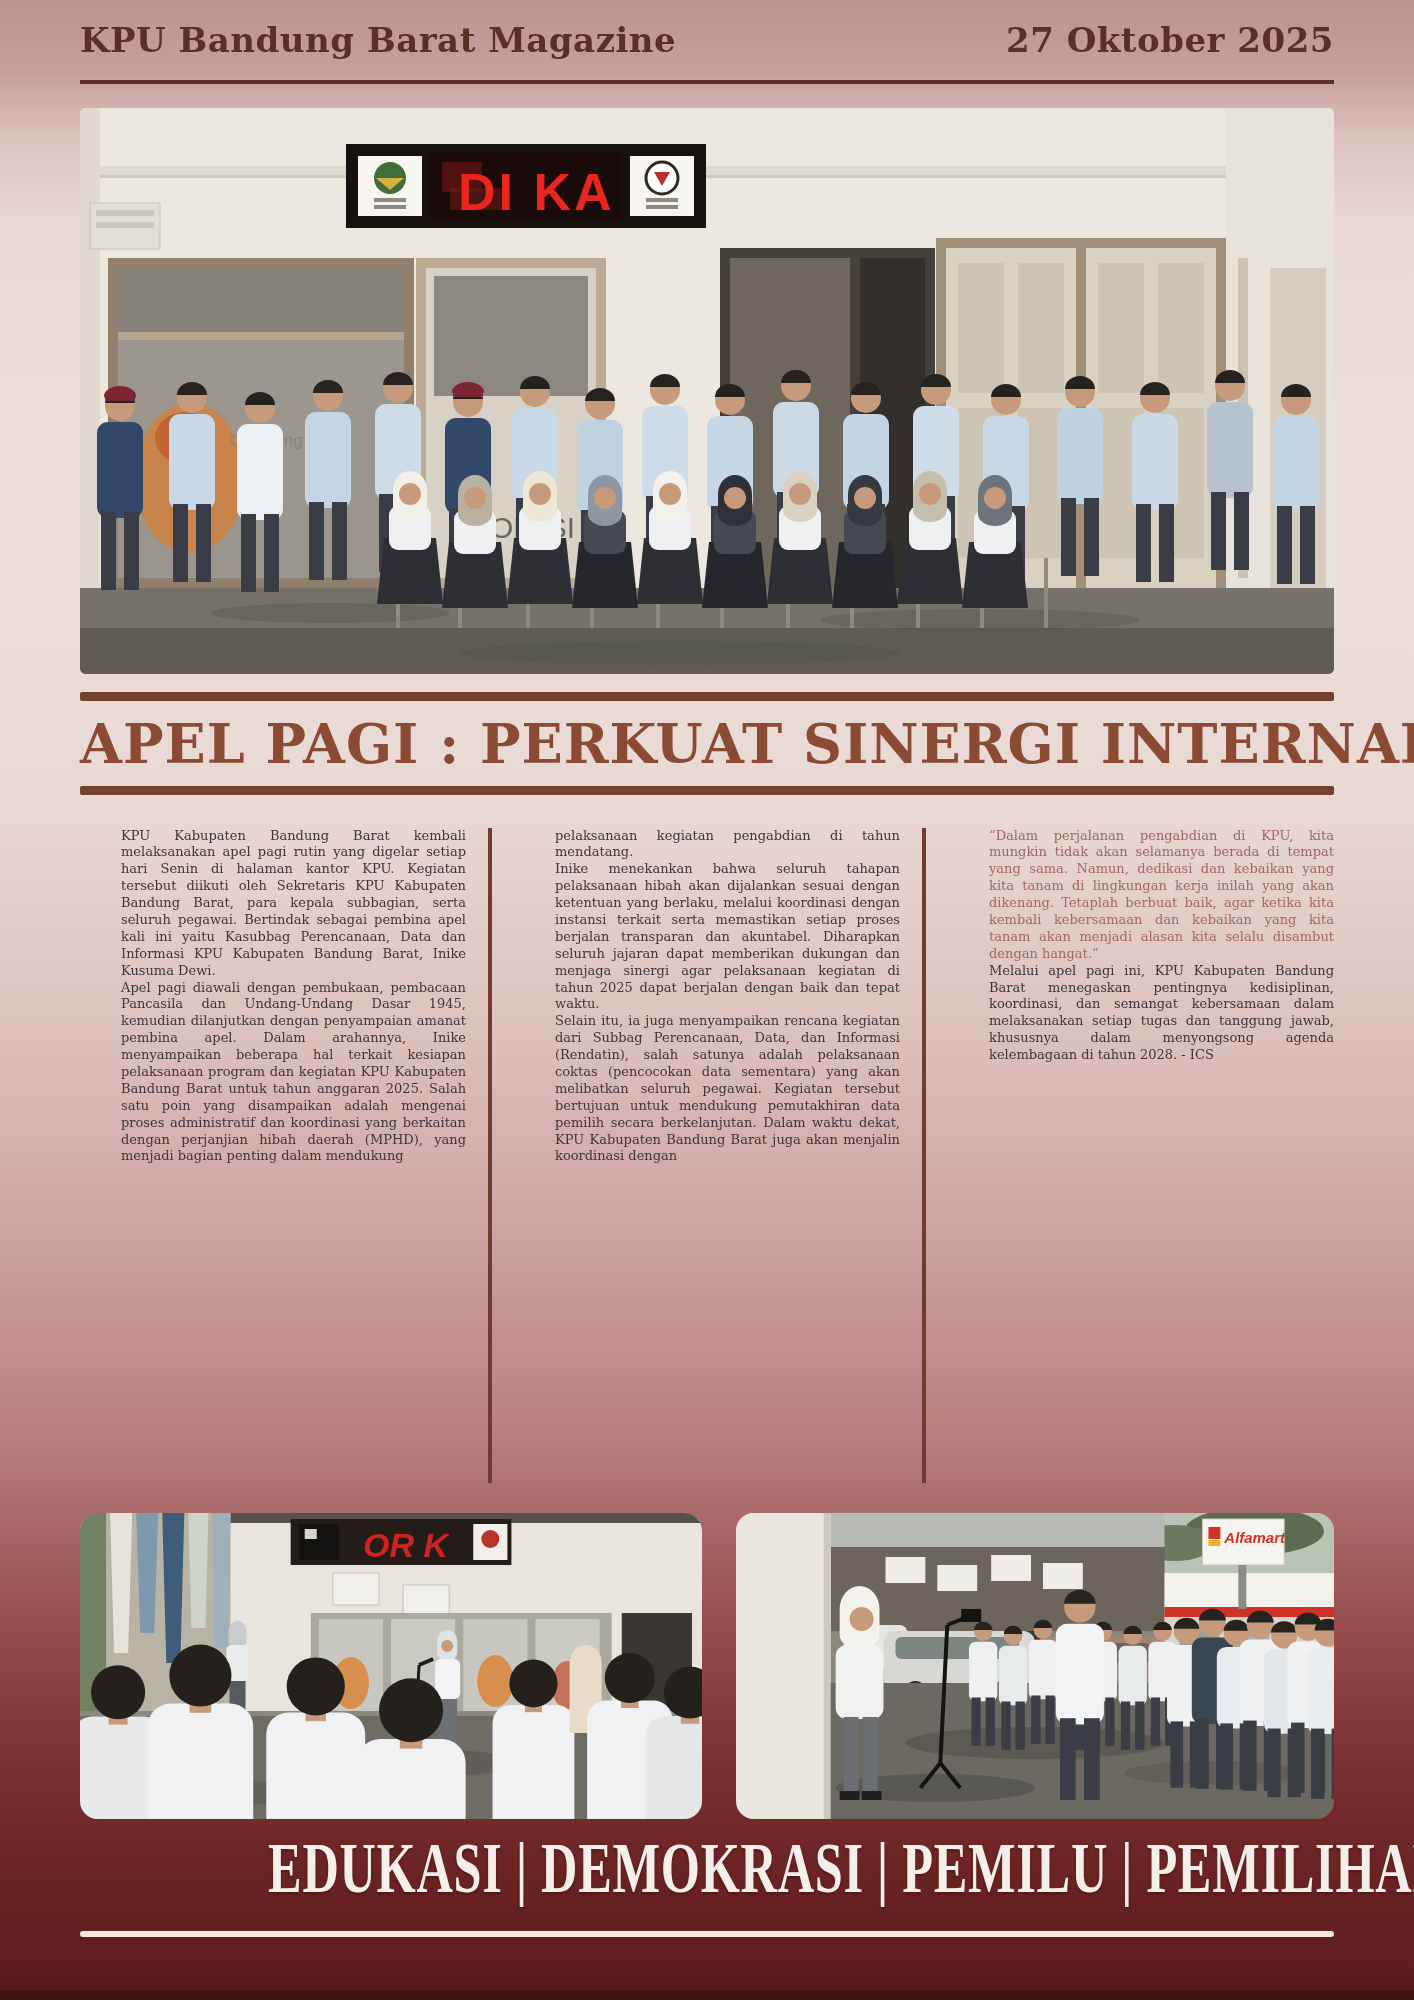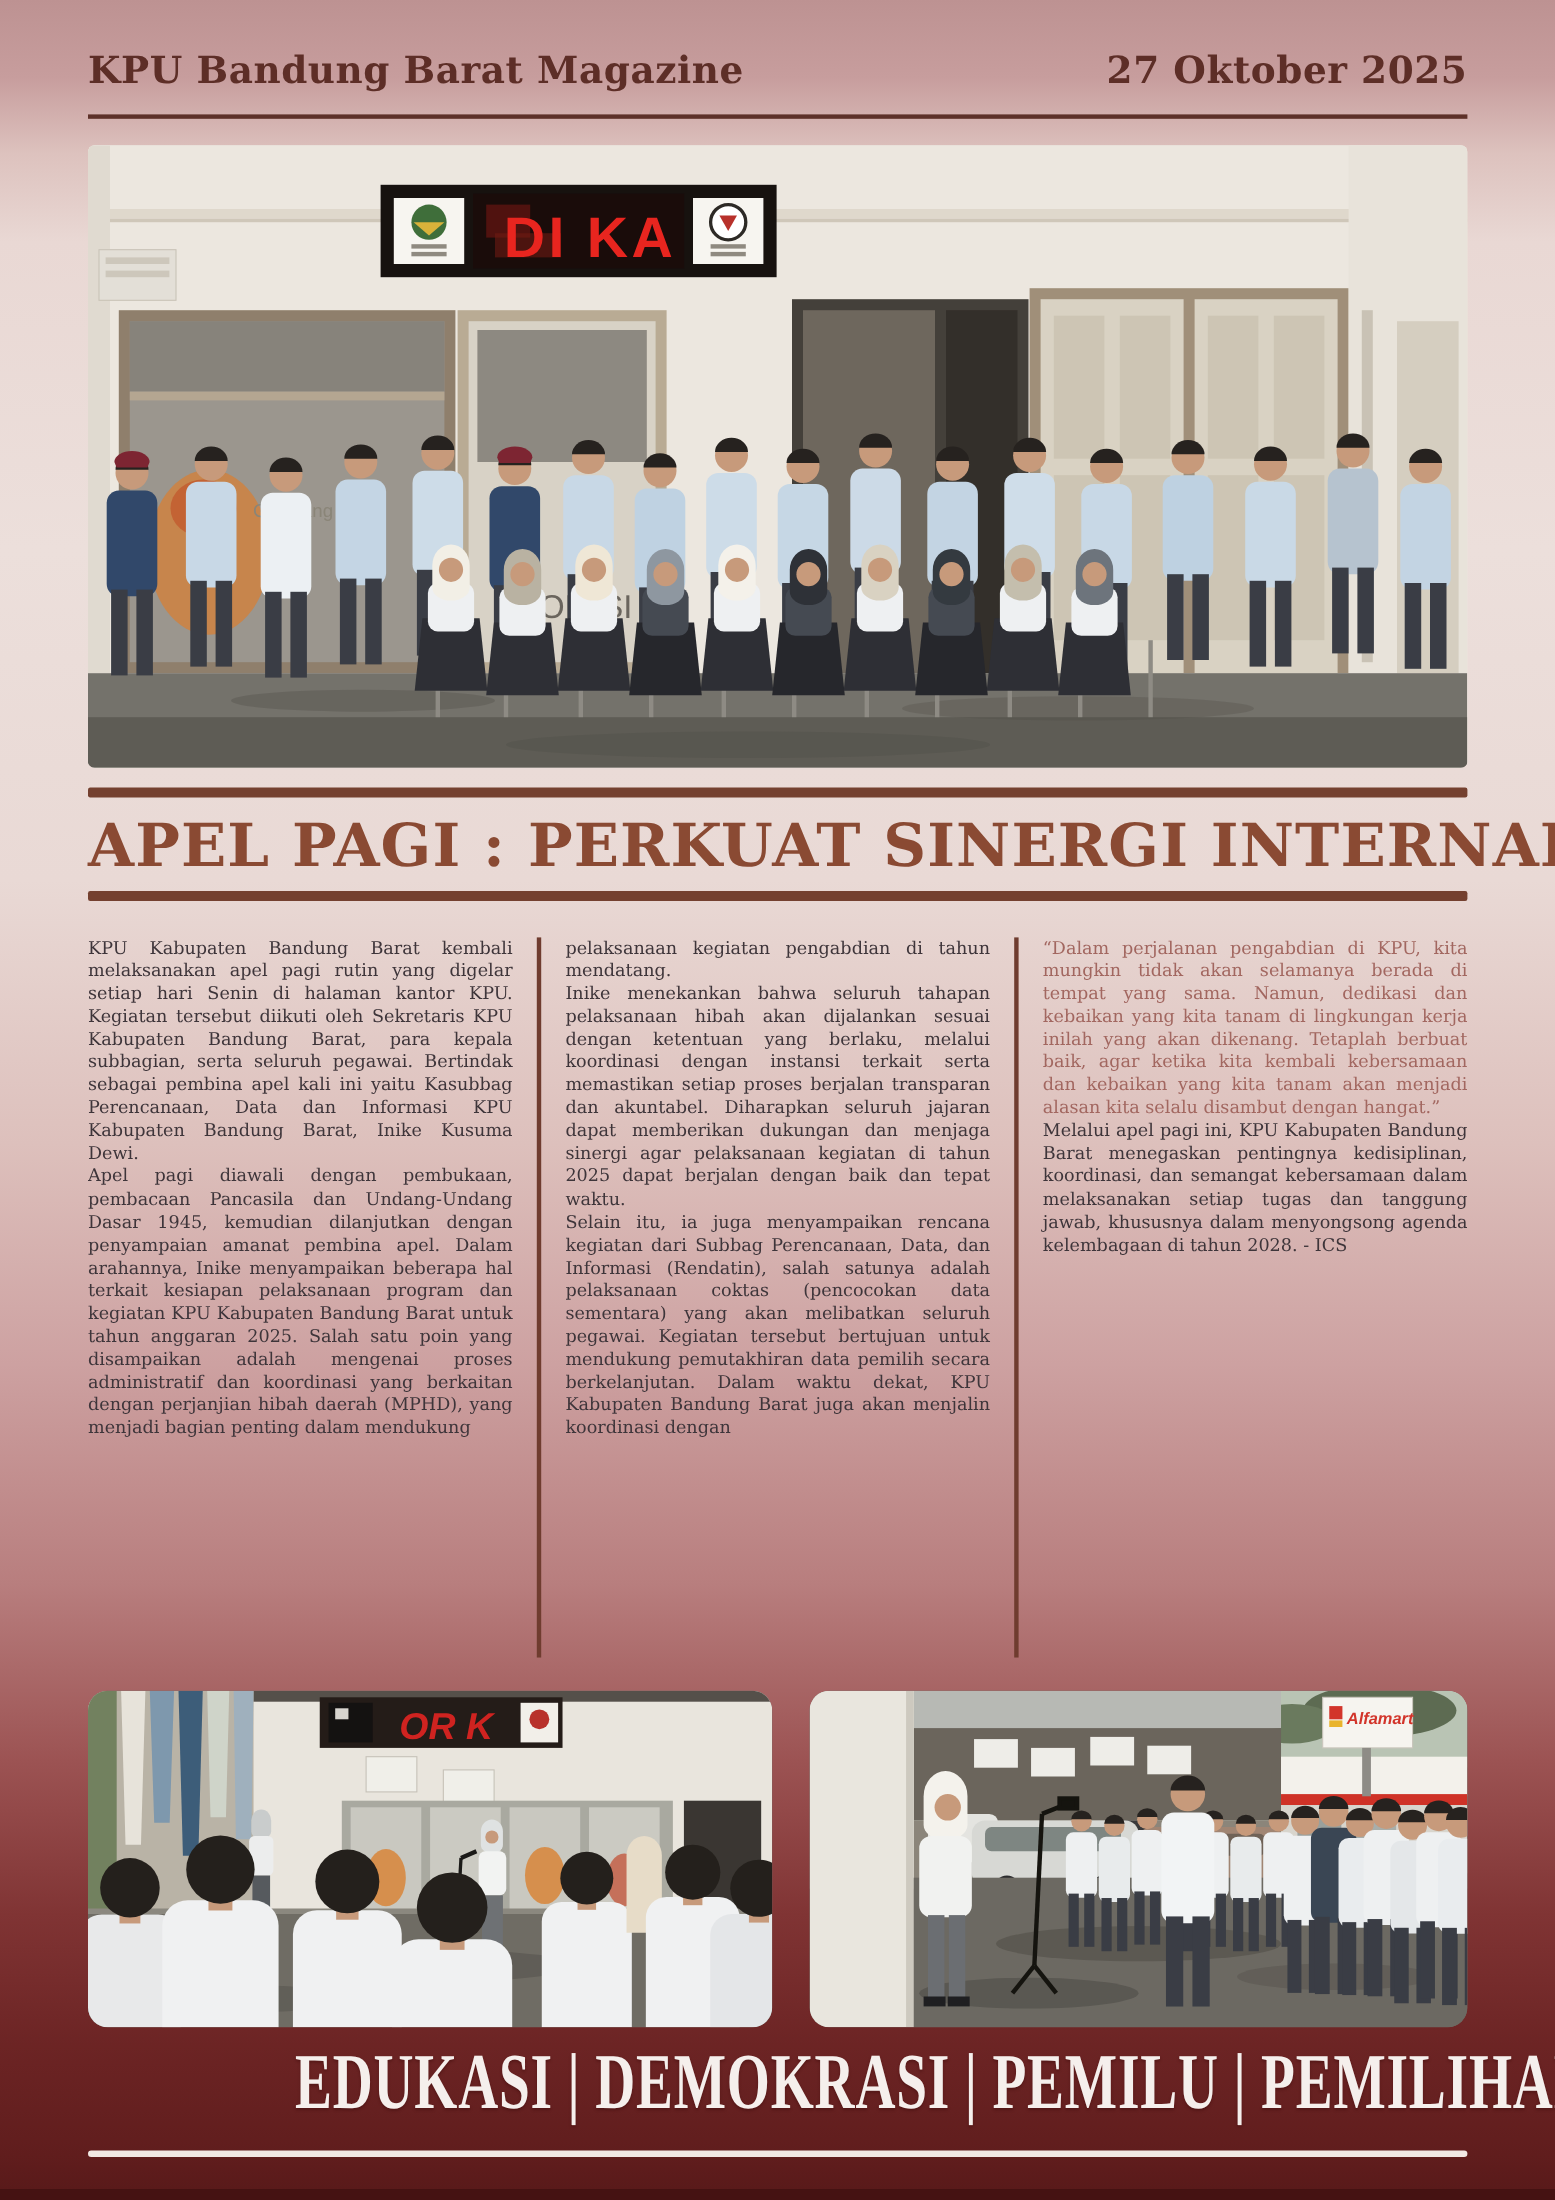--- a/index.html
+++ b/index.html
@@ -6,33 +6,33 @@
   .page{
     position:relative;width:1414px;height:2000px;overflow:hidden;
     font-family:"DejaVu Serif", serif;
     background:linear-gradient(180deg,
       #bd9292 0%, #c79d9d 3.5%, #ddc2be 7%, #e9d8d4 11%,
       #ecdfdb 25%, #e9d9d5 40%, #ddc0bc 52%, #cda1a1 62%,
       #b87e7e 72%, #9c5353 80%, #803434 87%, #6c2424 93%,
       #601d1d 98%, #571919 100%);
   }
   .inner{margin:0 80px;}
-  header.mast{display:flex;justify-content:space-between;align-items:baseline;padding-top:44px;}
+  header.mast{display:flex;justify-content:space-between;align-items:baseline;padding-top:20px;}
   .mag-title,.mag-date{font-weight:700;font-size:34px;line-height:40px;color:#5d2e27;letter-spacing:.5px;}
   .header-rule{height:4px;background:#5d3129;margin-top:20px;}
   figure{margin:0;padding:0;}
   .main-photo{margin-top:24px;height:566px;border-radius:6px;overflow:hidden;background:#ece7df;}
   .main-photo svg,.bphoto svg{display:block;width:100%;height:100%;}
   .rule-thick{height:9px;background:#74402f;border-radius:2px;}
   .rule-a{margin-top:18px;}
   .rule-b{margin-top:7px;}
   h1.headline{margin:10px 0 0 0;text-align:center;font-size:54px;line-height:1.25;
     font-weight:700;color:#8a4a33;letter-spacing:1px;white-space:nowrap;}
   .columns{display:flex;margin-top:33px;height:655px;overflow:hidden;}
-  .col{flex:1 1 0;text-align:justify;font-size:16px;line-height:1.3;color:#3e353a;}
+  .col{flex:1 1 0;text-align:justify;font-size:13px;line-height:1.3;color:#3e353a;margin-left:41px;}
   .col p{margin:0;}
   .col-divider{width:4px;background:#6f3c2f;margin:0 22px;flex:0 0 auto;}
   .quote{color:#a26760;}
   .bottom-photos{display:flex;gap:34px;margin-top:30px;height:306px;font-style:italic;}
   .bphoto{border-radius:18px;overflow:hidden;background:#6f6c64;}
   .bphoto-left{flex:0 0 622px;}
   .bphoto-right{flex:1 1 auto;}
   footer.foot{text-align:center;}
   .tagline{margin-top:13px;font-family:"Liberation Serif",serif;font-weight:700;
     font-size:72px;line-height:1;color:#f5efec;white-space:nowrap;

